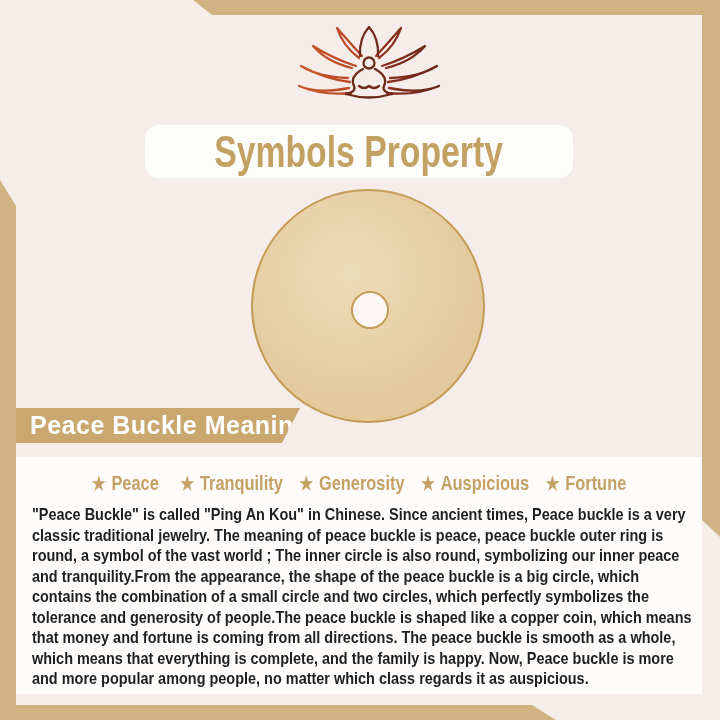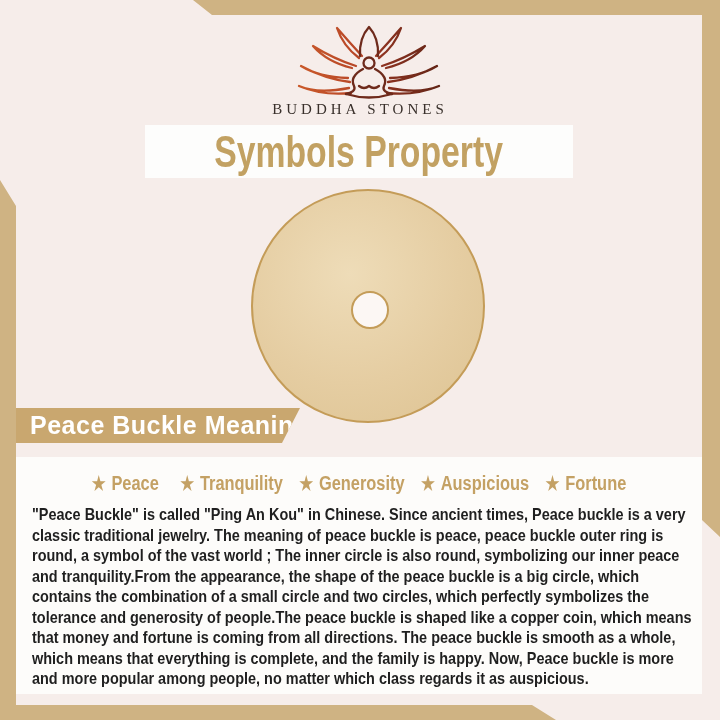--- a/index.html
+++ b/index.html
@@ -18,21 +18,21 @@
                       16px 705px,16px 206px,0px 180px);
   }
   .lotus{position:absolute;left:293px;top:16px;width:152px;height:84px;}
   .brand{
     position:absolute;left:0;right:0;top:101px;text-align:center;
     font-family:"Liberation Serif",serif;font-size:15px;letter-spacing:4px;
     color:#39302b;
   }
   .title-band{
     position:absolute;left:145px;top:125px;width:428px;height:53px;
-    background:#fdfdfc;text-align:center;
+    background:#fdfdfc;text-align:center;border-radius:14px;
   }
   .title-band .title{
     display:inline-block;line-height:53px;font-size:45px;font-weight:bold;
     color:#c2a162;transform:scaleX(0.75);transform-origin:50% 50%;white-space:nowrap;
   }
   .buckle{
     position:absolute;left:251px;top:189px;width:234px;height:234px;
     box-sizing:border-box;border:2px solid #c49c58;border-radius:50%;
     background:radial-gradient(circle at 42% 36%,#eedcb8 0%,#e5cda2 55%,#ddc392 100%);
   }
@@ -98,21 +98,20 @@
     <g fill="none" stroke="#6e2a1b" stroke-width="2.3" stroke-linecap="round" stroke-linejoin="round">
       <path d="M 67 40 Q 66 22 76 11 Q 86 22 85 40"></path>
       <circle cx="76" cy="47" r="5.5"></circle>
       <path d="M 70 53 C 61 58 58 64 61 70 C 63 74 59 77 53 78"></path>
       <path d="M 82 53 C 91 58 94 64 91 70 C 89 74 93 77 99 78"></path>
       <path d="M 53 78 Q 76 85 99 78"></path>
       <path d="M 66 70 Q 71 74 76 70 Q 81 74 86 70"></path>
     </g>
   </svg>
 
-  <div class="brand">BUDDHA STONES</div>
 
   <div class="title-band">
     <span class="title">Symbols Property</span>
   </div>
 
   <div class="buckle">
     <div class="hole"></div>
   </div>
 
   <div class="ribbon">

